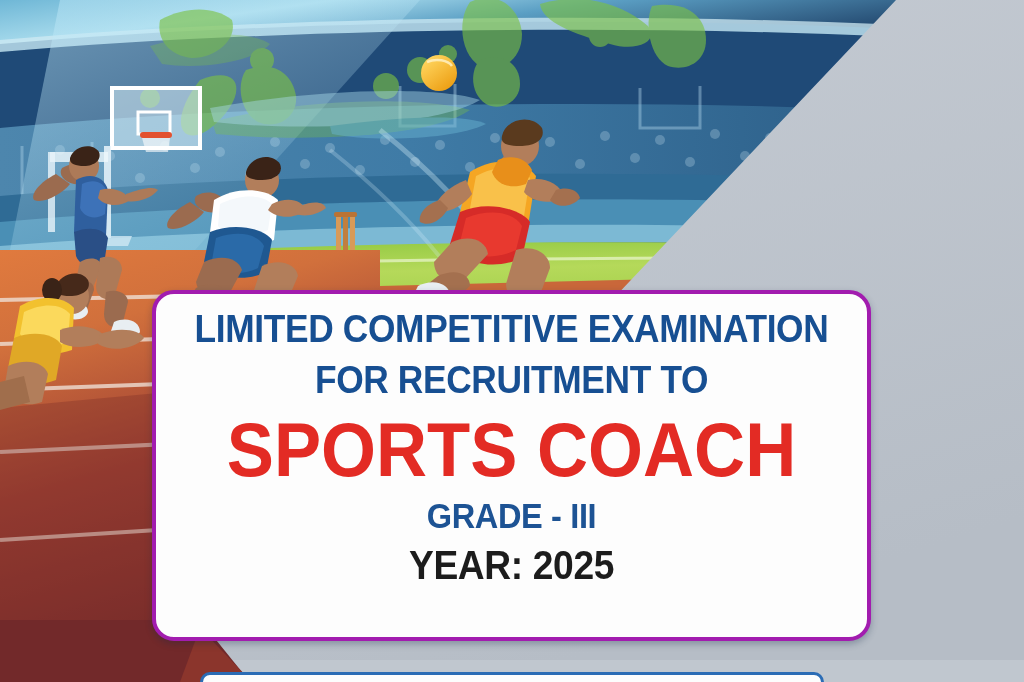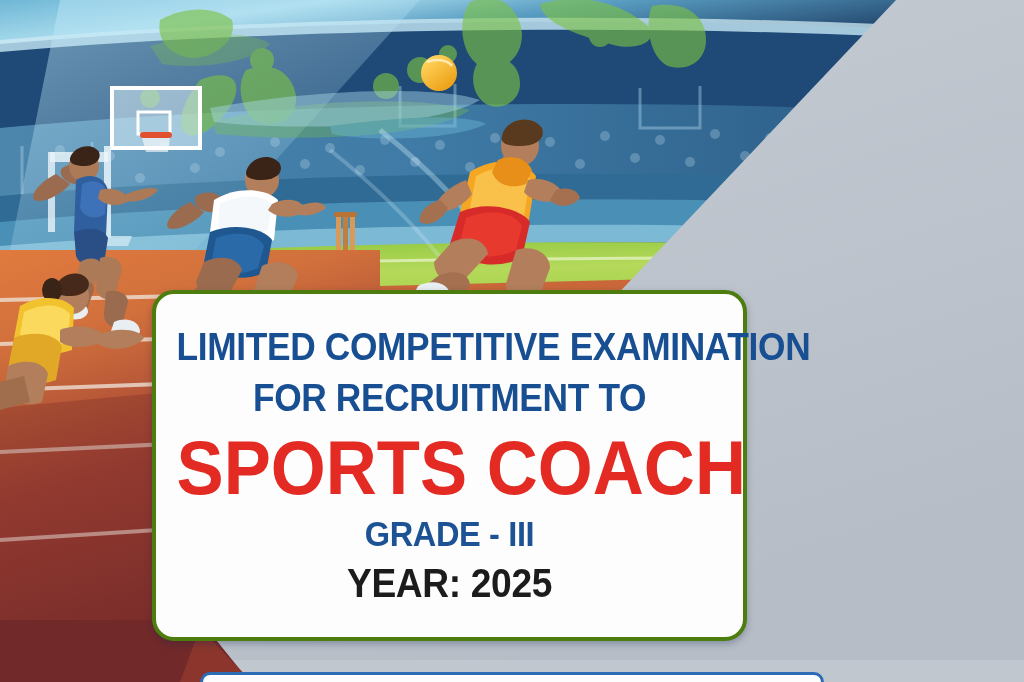--- a/index.html
+++ b/index.html
@@ -17,28 +17,28 @@
   
   .gray-wedge {
     position:absolute; left:0; top:0; width:1024px; height:682px;
     pointer-events:none;
   }
 
   
   .title-card {
     position:absolute;
     left:152px; top:290px;
-    width:595px; height:351px;
+    width:719px; height:351px;
     background:#fdfdfd;
-    border:4px solid #4d7c0f;
+    border:4px solid #a21caf;
     border-radius:22px;
     box-shadow:0 3px 7px rgba(20,40,70,.30);
     display:flex; flex-direction:column;
     align-items:center; justify-content:flex-start;
-    padding-top:34px;
+    padding-top:16px;
   }
   .line {
     width:100%; text-align:center;
     font-weight:700;
     letter-spacing:-0.4px;
     line-height:1.0;
     white-space:nowrap;
     transform:scaleX(.93);
   }
   .l-exam  { font-size:38px; color:#174f92; }

